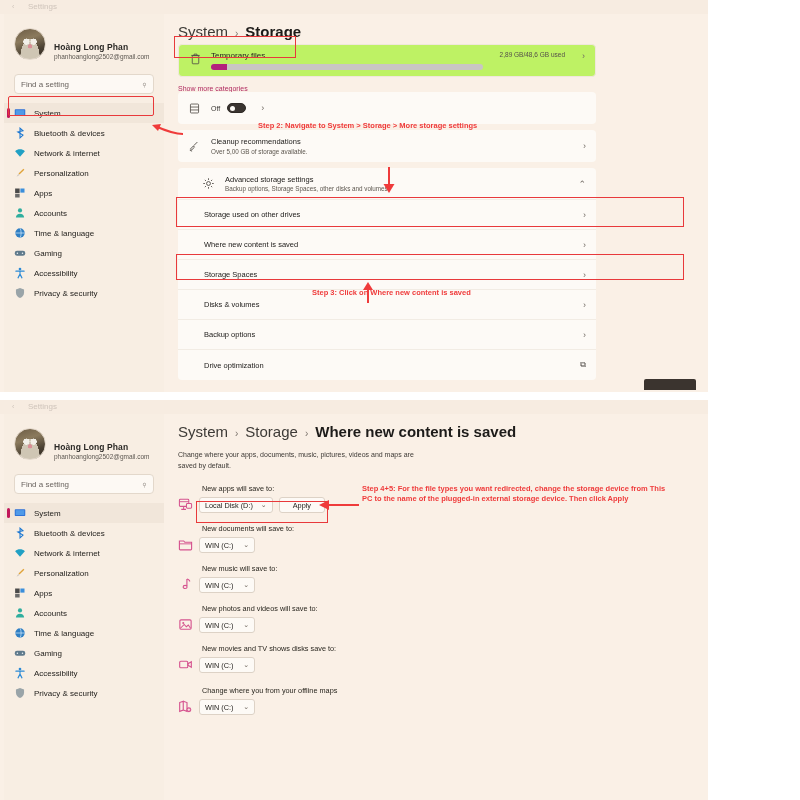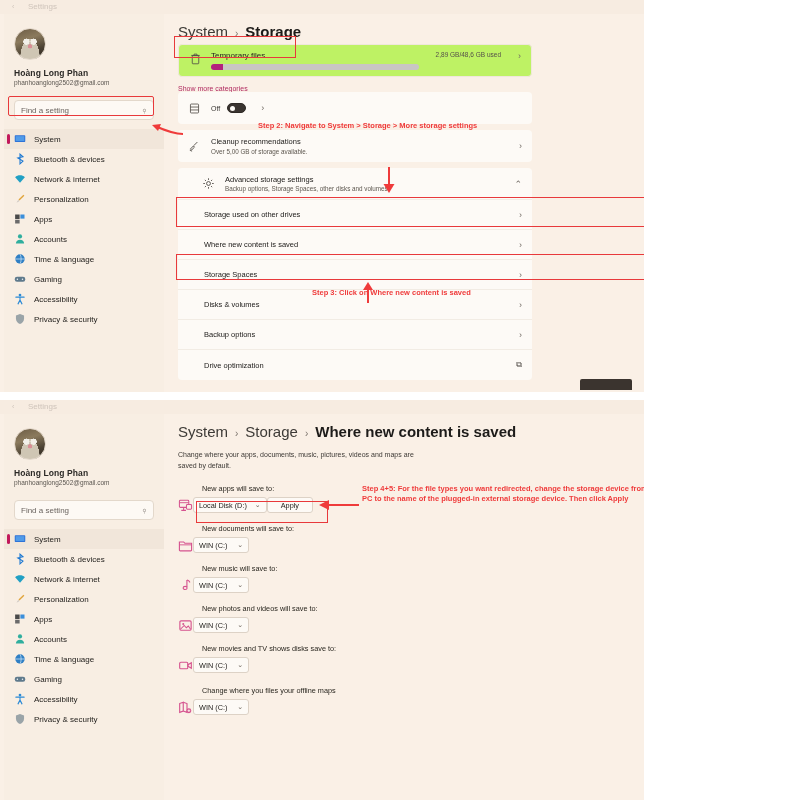--- a/index.html
+++ b/index.html
@@ -2,21 +2,21 @@
 <html><head>
 <meta charset="utf-8">
 <style>
   * { box-sizing: border-box; margin: 0; padding: 0; }
   html, body {
     width: 800px; height: 800px;
     background: #ffffff;
     font-family: "Liberation Sans", sans-serif;
     overflow: hidden;
   }
-  .panel { position: relative; width: 644px; overflow: hidden; background: #faf0e6; }
+  .panel { position: relative; width: 708px; overflow: hidden; background: #faf0e6; }
   #panel-top { height: 392px; }
   #panel-gap { height: 8px; background:#ffffff; }
   #panel-bottom { height: 400px; }
 
   
   .chrome {
     position:absolute; top:0; left:0; width:800px; height:14px;
     background:#f7ece1;
   }
   .chrome-back {
@@ -24,21 +24,21 @@
   }
   .chrome-title {
     position:absolute; left:28px; top:2px; font-size:8px; color:#cfc4bb;
   }
 
   
   .sidebar {
     position:absolute; left:4px; top:14px; width:160px; bottom:0;
     background:#f8eee3;
   }
-  .profile { display:flex; align-items:flex-start; gap:8px; padding:14px 10px 10px 10px;flex-direction:column; }
+  .profile { display:flex; align-items:flex-end; gap:8px; padding:14px 10px 10px 10px; }
   .avatar {
     width:32px; height:32px; border-radius:50%;
     background:
       radial-gradient(circle at 38% 42%, #f2efe8 0 3px, transparent 3.2px),
       radial-gradient(circle at 62% 42%, #f2efe8 0 3px, transparent 3.2px),
       radial-gradient(circle at 38% 42%, #2b2520 0 1.4px, transparent 1.6px),
       radial-gradient(circle at 62% 42%, #2b2520 0 1.4px, transparent 1.6px),
       radial-gradient(circle at 50% 58%, #d98f96 0 2px, transparent 2.2px),
       radial-gradient(ellipse at 50% 95%, #cfc6b4 0 45%, transparent 46%),
       linear-gradient(160deg,#6b5b44 0%, #8b7a5d 35%, #4a4032 70%, #2e2822 100%);
@@ -130,21 +130,21 @@
     font-size:7.5px; line-height:1.35; pointer-events:none;
     font-family:"Liberation Sans", sans-serif;
   }
   .arrow { position:absolute; pointer-events:none; }
 
   
   .b-main { position:absolute; left:172px; top:14px; right:0; bottom:0; }
   .b-desc { font-size:7px; color:#3d3935; line-height:1.5; margin:10px 0 0 6px; }
   .fgroup { margin:11px 0 0 6px; position:relative; }
   .flabel { font-size:7.3px; color:#29261f; margin-left:24px; }
-  .frow { display:flex; align-items:center; margin-top:4px; }
+  .frow { display:flex; align-items:flex-start; gap:6px; margin-top:4px; }
   .ficon { width:15px; height:15px; flex:0 0 15px; }
   .ddl {
     background:#fdfaf6; border:1px solid #ddd2c6; border-radius:3px;
     height:16px; min-width:56px; display:flex; align-items:center;
     justify-content:space-between; gap:8px; padding:0 5px; font-size:7.3px; color:#26231f;
   }
   .ddl .cv { font-size:7px; color:#6b635b; }
   .applybtn {
     background:#fdfaf6; border:1px solid #ddd2c6; border-radius:3px;
     height:16px; padding:0 13px; display:flex; align-items:center;
@@ -568,21 +568,21 @@
             <path d="M10.6 7.3 14.2 5v6l-3.6-2.3z" fill="none" stroke="#d5538f" stroke-width="1.2"></path>
           </svg>
         <div class="ddl">
           <span>WIN (C:)</span>
           <span class="cv">⌄</span>
         </div>
       </div>
     </div>
 
     <div class="fgroup" style="margin-top:13px;">
-      <div class="flabel">Change where you files your offline maps</div>
+      <div class="flabel">Change where you from your offline maps</div>
       <div class="frow">
         <svg class="ficon" viewBox="0 0 16 16">
             <path d="M1.8 3.8 5.6 2.4v9.4L1.8 13.2V3.8z" fill="none" stroke="#d5538f" stroke-width="1.2"></path>
             <path d="M5.6 2.4 9.6 3.8v9.4L5.6 11.8" fill="none" stroke="#d5538f" stroke-width="1.2"></path>
             <circle cx="11.6" cy="11.4" r="2.6" fill="#d5538f"></circle>
             <path d="M11.6 10v2.8M10.2 11.4h2.8" stroke="#faf0e6" stroke-width="1"></path>
           </svg>
         <div class="ddl">
           <span>WIN (C:)</span>
           <span class="cv">⌄</span>

